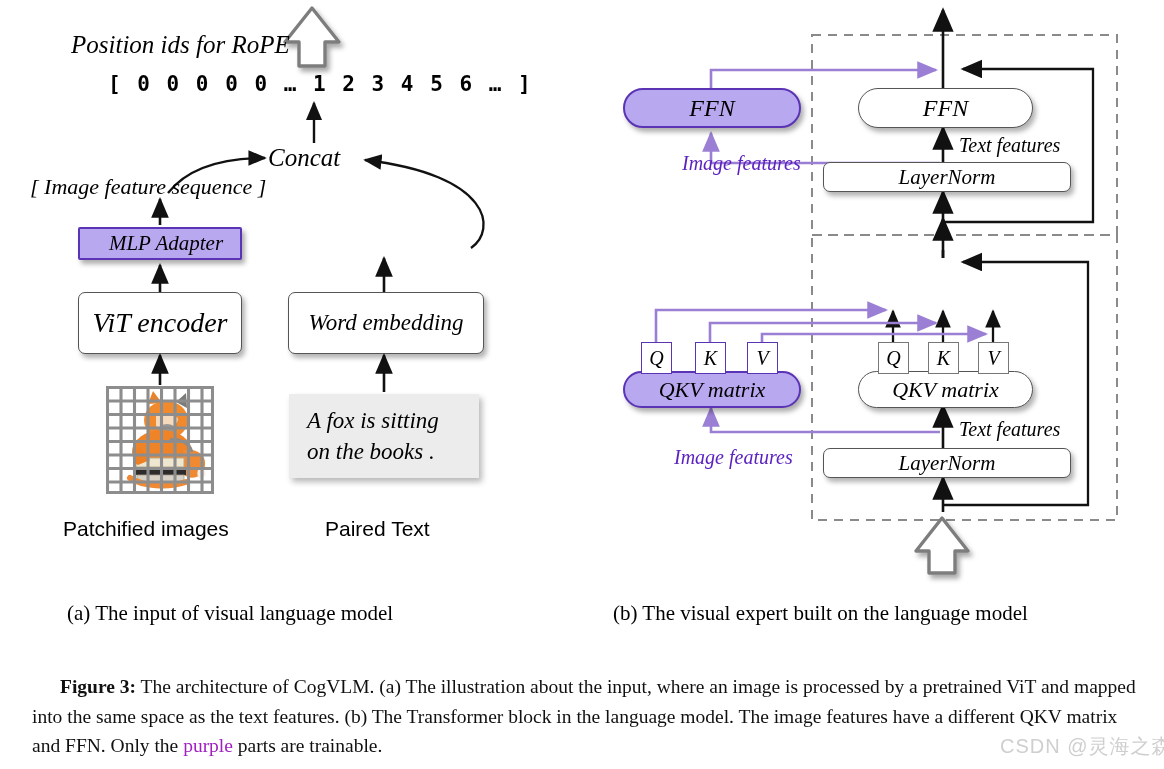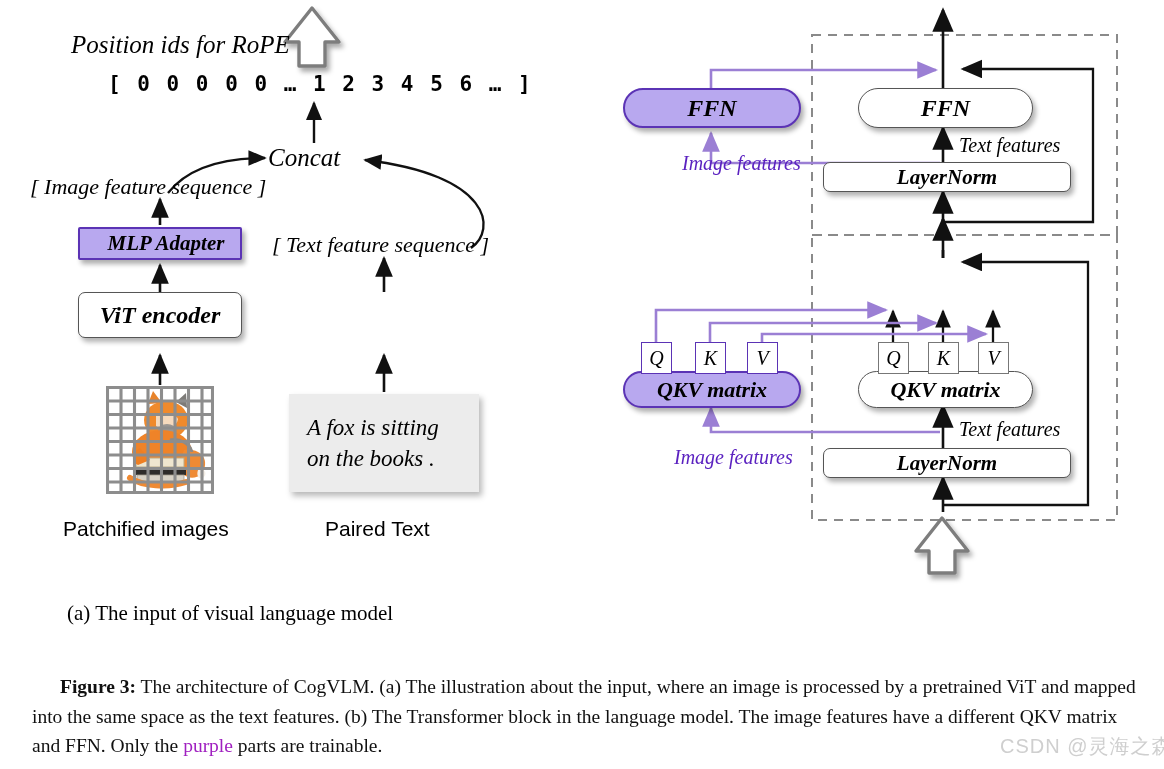--- a/index.html
+++ b/index.html
@@ -44,21 +44,20 @@
     box-sizing: border-box;
     display: flex;
     align-items: center;
     justify-content: center;
     background: #ffffff;
     border: 1.6px solid #555;
     box-shadow: 3px 4px 5px rgba(0,0,0,0.30);
     font-style: italic;
     font-family: "Liberation Serif", serif;
     color: #000;
-    font-weight: bold;
   }
   .box.rounded-sm { border-radius: 7px; }
   .box.pill { border-radius: 22px; }
   .box.purple {
     background: #b8a8ef;
     border: 2px solid #5b33b5;
     box-shadow: 3px 4px 5px rgba(0,0,0,0.32);
   }
   .box.plain-rect { border-radius: 2px; padding-left: 12px; }
   .qkvcell {
@@ -224,30 +223,32 @@
   </svg>
 
   <div class="abs ital" style="left:48px; top:31px; font-size:25px;margin-left:23px;">Position ids for RoPE</div>
 
   <div class="abs mono-ids" style="left:108px; top:72px;">[  0   0   0   0   0   …   1   2   3   4   5   6   …   ]</div>
 
   <div class="abs ital" style="left:268px; top:144px; font-size:25px;">Concat</div>
 
   <div class="abs ital" style="left:30px; top:174px; font-size:22px;">[ Image feature sequence ]</div>
 
-  <div class="abs ital" style="left:272px; top:232px; font-size:22px;">[ Text  feature sequence ]</div>
 
   <div class="box purple plain-rect" style="left:78px; top:227px; width:164px; height:33px; font-size:21px;">
     <span>MLP Adapter</span>
   </div>
 
-  <div class="box rounded-sm" style="left:78px; top:292px; width:164px; height:46px; font-size:24px;">
+  <div class="box rounded-sm" style="left:78px; top:292px; width:164px; height:62px; font-size:28px;">
     <span>ViT encoder</span>
   </div>
 
+  <div class="box rounded-sm" style="left:288px; top:292px; width:196px; height:62px; font-size:23px;">
+    <span>Word embedding</span>
+  </div>
 
   <div class="foxwrap" style="left:106px; top:386px; width:108px; height:108px;">
     <svg class="foxart" width="108" height="108" viewBox="0 0 108 108">
       <rect x="0" y="0" width="108" height="108" fill="#ffffff"></rect>
 
       <g>
 
         <path d="M42,18 L47,5 L56,17 Z" fill="#e8832a"></path>
         <path d="M70,16 L80,7 L81,22 Z" fill="#7d7b78"></path>
 
@@ -288,21 +289,21 @@
         <line x1="0" y1="42" x2="108" y2="42"></line>
         <line x1="0" y1="55.5" x2="108" y2="55.5"></line>
         <line x1="0" y1="69" x2="108" y2="69"></line>
         <line x1="0" y1="82.5" x2="108" y2="82.5"></line>
         <line x1="0" y1="96" x2="108" y2="96"></line>
         <line x1="0" y1="106.5" x2="108" y2="106.5"></line>
       </g>
     </svg>
   </div>
 
-  <div class="textblob" style="left:289px; top:394px; width:190px; height:98px; font-size:23px;">
+  <div class="textblob" style="left:289px; top:394px; width:190px; height:84px; font-size:23px;">
     <div>A fox is sitting</div>
     <div>on the books .</div>
   </div>
 
   <div class="abs sans" style="left:63px; top:517px; font-size:21px;">Patchified images</div>
 
   <div class="abs sans" style="left:325px; top:517px; font-size:21px;">Paired Text</div>
 
   <div class="box purple pill" style="left:623px; top:88px; width:178px; height:40px; font-size:24px;">
     <span>FFN</span>
@@ -351,20 +352,21 @@
 
   <div class="abs ital" style="left:959px; top:134px; font-size:20px;">Text features</div>
 
   <div class="abs ital purpletxt" style="left:682px; top:152px; font-size:20px;">Image features</div>
 
   <div class="abs ital" style="left:959px; top:418px; font-size:20px;">Text features</div>
 
   <div class="abs ital purpletxt" style="left:674px; top:446px; font-size:20px;">Image features</div>
 
   <div class="subcap" style="left:67px; top:601px;">(a) The input of visual language model</div>
+  <div class="subcap" style="left:613px; top:601px;">(b) The visual expert built on the language model</div>
 
   <div class="caption">
     <b>Figure 3:</b><span> The architecture of CogVLM. (a) The illustration about the input, where an image is processed by a pretrained ViT and mapped into the same space as the text features. (b) The Transformer block in the language model. The image features have a different QKV matrix and FFN. Only the </span><span class="cap-purple">purple</span><span> parts are trainable.</span>
   </div>
 
   <div class="watermark">CSDN @灵海之森</div>
 
 </div>
 
 </body></html>

